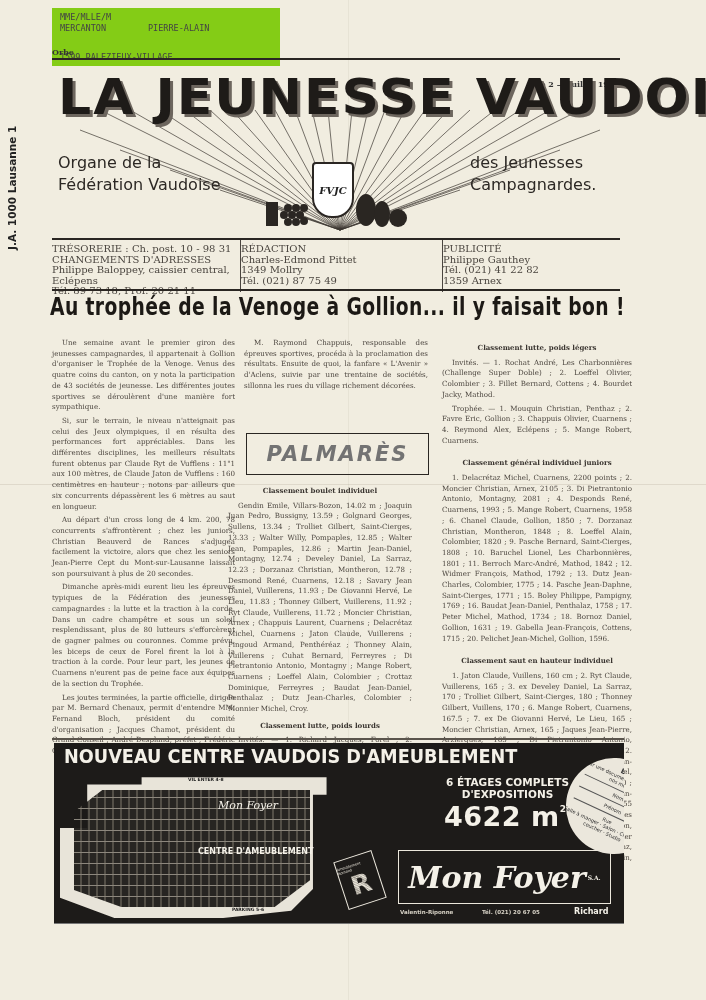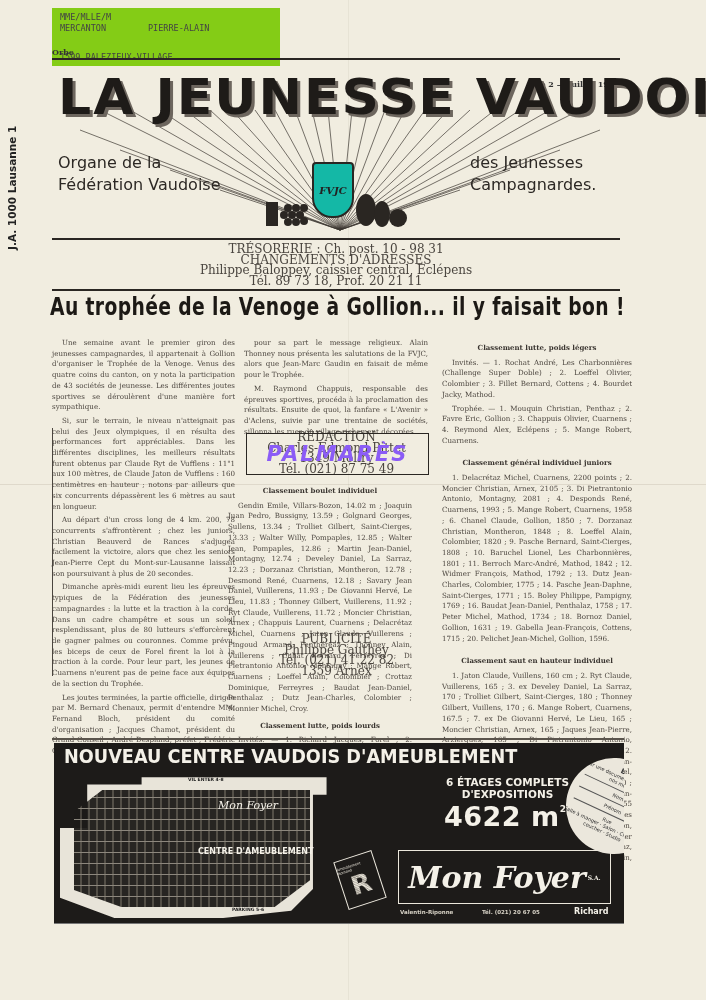--- a/index.html
+++ b/index.html
@@ -53,31 +53,31 @@
     position: absolute; left: 58px; top: 152px;
     font-family: "DejaVu Sans", sans-serif; font-size: 16px; color: #2c2824; line-height: 22px;
   }
   .organe-right {
     position: absolute; left: 470px; top: 152px; text-align: left;
     font-family: "DejaVu Sans", sans-serif; font-size: 16px; color: #2c2824; line-height: 22px;
   }
   .emblem {
     position: absolute; left: 312px; top: 162px; width: 42px; height: 56px;
     border: 2px solid #2a2622; border-radius: 4px 4px 20px 20px;
-    background: #14b8a6;
+    background: #ffffff;
     display: flex; align-items: center; justify-content: center;
     font-family: "DejaVu Serif", serif; font-style: italic; font-weight: bold; font-size: 10px; color: #222;
   }
   .shrub-l { position: absolute; left: 258px; top: 188px; width: 56px; height: 40px; }
   .shrub-r { position: absolute; left: 352px; top: 188px; width: 62px; height: 40px; }
 
   .info-rule { position: absolute; left: 52px; height: 2px; width: 568px; background: #2a2622; }
   .info {
     position: absolute; left: 52px; top: 240px; width: 568px; height: 52px; display: flex;
-    font-size: 12px; color: #4a453f; text-align: center; line-height: 10.5px; flex-direction: column;
+    font-size: 10px; color: #4a453f; line-height: 10.5px;
   }
   .info .col { flex: 1; padding-top: 4px; }
   .info .col + .col { border-left: 1px solid #4a453f; }
   .info .col:nth-child(1) { flex: 0 0 188px; }
   .info .col:nth-child(2) { flex: 0 0 202px; }
 
   .headline {
     position: absolute; left: 50px; top: 293px; width: 600px;
     font-family: "DejaVu Sans", sans-serif; font-weight: bold; font-size: 24px; color: #1c1915;
     transform: scaleX(0.78); transform-origin: left top; white-space: nowrap; letter-spacing: 0.5px;
@@ -90,21 +90,21 @@
   .col-a { left: 52px; top: 338px; width: 183px; }
   .col-b { left: 244px; top: 338px; width: 184px; }
   .col-c { left: 442px; top: 337px; width: 190px; }
 
   .sec-title { text-align: center; font-weight: bold; font-size: 7px; color: #3a3530; margin: 6px 0 4px 0; text-indent: 0 !important; }
 
   .palmares {
     position: absolute; left: 246px; top: 433px; width: 183px; height: 42px;
     border: 1.5px solid #2a2622; display: flex; align-items: center; justify-content: center;
     font-family: "DejaVu Sans", sans-serif; font-weight: bold; font-style: italic;
-    font-size: 21px; letter-spacing: 2px; color: #8b5cf6;
+    font-size: 21px; letter-spacing: 2px; color: #737373;
   }
 
   .bottom-rule { position: absolute; left: 52px; top: 738px; width: 572px; height: 2px; background: #5a544c; }
 
   
   .ad {
     position: absolute; left: 54px; top: 743px; width: 570px; height: 180px;
     background: #1d1b19; overflow: hidden;
   }
   .ad-title {
@@ -307,21 +307,20 @@
 
   <div class="col-text col-a">
     <p>Une semaine avant le premier giron des jeunesses campagnardes, il appartenait à Gollion d'organiser le Trophée de la Venoge. Venus des quatre coins du canton, on y nota la participation de 43 sociétés de jeunesse. Les différentes joutes sportives se déroulèrent d'une manière fort sympathique.</p>
     <p>Si, sur le terrain, le niveau n'atteignait pas celui des Jeux olympiques, il en résulta des performances fort appréciables. Dans les différentes disciplines, les meilleurs résultats furent obtenus par Claude Ryt de Vufflens : 11"1 aux 100 mètres, de Claude Jaton de Vufflens : 160 centimètres en hauteur ; notons par ailleurs que six concurrents dépassèrent les 6 mètres au saut en longueur.</p>
     <p>Au départ d'un cross long de 4 km. 200, 78 concurrents s'affrontèrent ; chez les juniors, Christian Beauverd de Rances s'adjugea facilement la victoire, alors que chez les seniors Jean-Pierre Cept du Mont-sur-Lausanne laissait son poursuivant à plus de 20 secondes.</p>
     <p>Dimanche après-midi eurent lieu les épreuves typiques de la Fédération des jeunesses campagnardes : la lutte et la traction à la corde. Dans un cadre champêtre et sous un soleil resplendissant, plus de 80 lutteurs s'efforcèrent de gagner palmes ou couronnes. Comme prévu, les biceps de ceux de Forel firent la loi à la traction à la corde. Pour leur part, les jeunes de Cuarnens n'eurent pas de peine face aux équipes de la section du Trophée.</p>
     <p>Les joutes terminées, la partie officielle, dirigée par M. Bernard Chenaux, permit d'entendre MM. Fernand Bloch, président du comité d'organisation ; Jacques Chamot, président du Grand Conseil ; André Despland, préfet ; Frédéric Chenaux, syndic de Gollion ; Marcel Jaton apporta</p>
   </div>
 
   <div class="col-text col-b">
-    <p>pour sa part le message religieux. Alain Thonney nous présenta les salutations de la FVJC, alors que Jean-Marc Gaudin en faisait de même pour le Trophée.</p>
     <p>M. Raymond Chappuis, responsable des épreuves sportives, procéda à la proclamation des résultats. Ensuite de quoi, la fanfare « L'Avenir » d'Aclens, suivie par une trentaine de sociétés, sillonna les rues du village richement décorées.</p>
   </div>
 
   <div class="palmares">PALMARÈS</div>
 
   <div class="col-text" style="left:228px; top:480px; width:184px;">
     <div class="sec-title">Classement boulet individuel</div>
     <p>Gendin Emile, Villars-Bozon, 14.02 m ; Joaquin Juan Pedro, Bussigny, 13.59 ; Golgnard Georges, Sullens, 13.34 ; Trolliet Gilbert, Saint-Cierges, 13.33 ; Walter Willy, Pompaples, 12.85 ; Walter Jean, Pompaples, 12.86 ; Martin Jean-Daniel, Montagny, 12.74 ; Develey Daniel, La Sarraz, 12.23 ; Dorzanaz Christian, Montheron, 12.78 ; Desmond René, Cuarnens, 12.18 ; Savary Jean Daniel, Vuillerens, 11.93 ; De Giovanni Hervé, Le Lieu, 11.83 ; Thonney Gilbert, Vuillerens, 11.92 ; Ryt Claude, Vuillerens, 11.72 ; Moncier Christian, Arnex ; Chappuis Laurent, Cuarnens ; Delacrétaz Michel, Cuarnens ; Jaton Claude, Vuillerens ; Pingoud Armand, Penthéréaz ; Thonney Alain, Vuillerens ; Cuhat Bernard, Ferreyres ; Di Pietrantonio Antonio, Montagny ; Mange Robert, Cuarnens ; Loeffel Alain, Colombier ; Crottaz Dominique, Ferreyres ; Baudat Jean-Daniel, Penthalaz ; Dutz Jean-Charles, Colombier ; Monnier Michel, Croy.</p>
     <div class="sec-title">Classement lutte, poids lourds</div>
     <p>Invités. — 1. Richard Jacques, Forel ; 2. Thonney Silvain, Vuillens ; 3. Mercanton Daniel, Molliod ; 4. Aliesenez Jean-Claude, Les Charbonnières ; 5. Lambelet Jean-Marc, Vers-chez-les-Blanc.</p>

